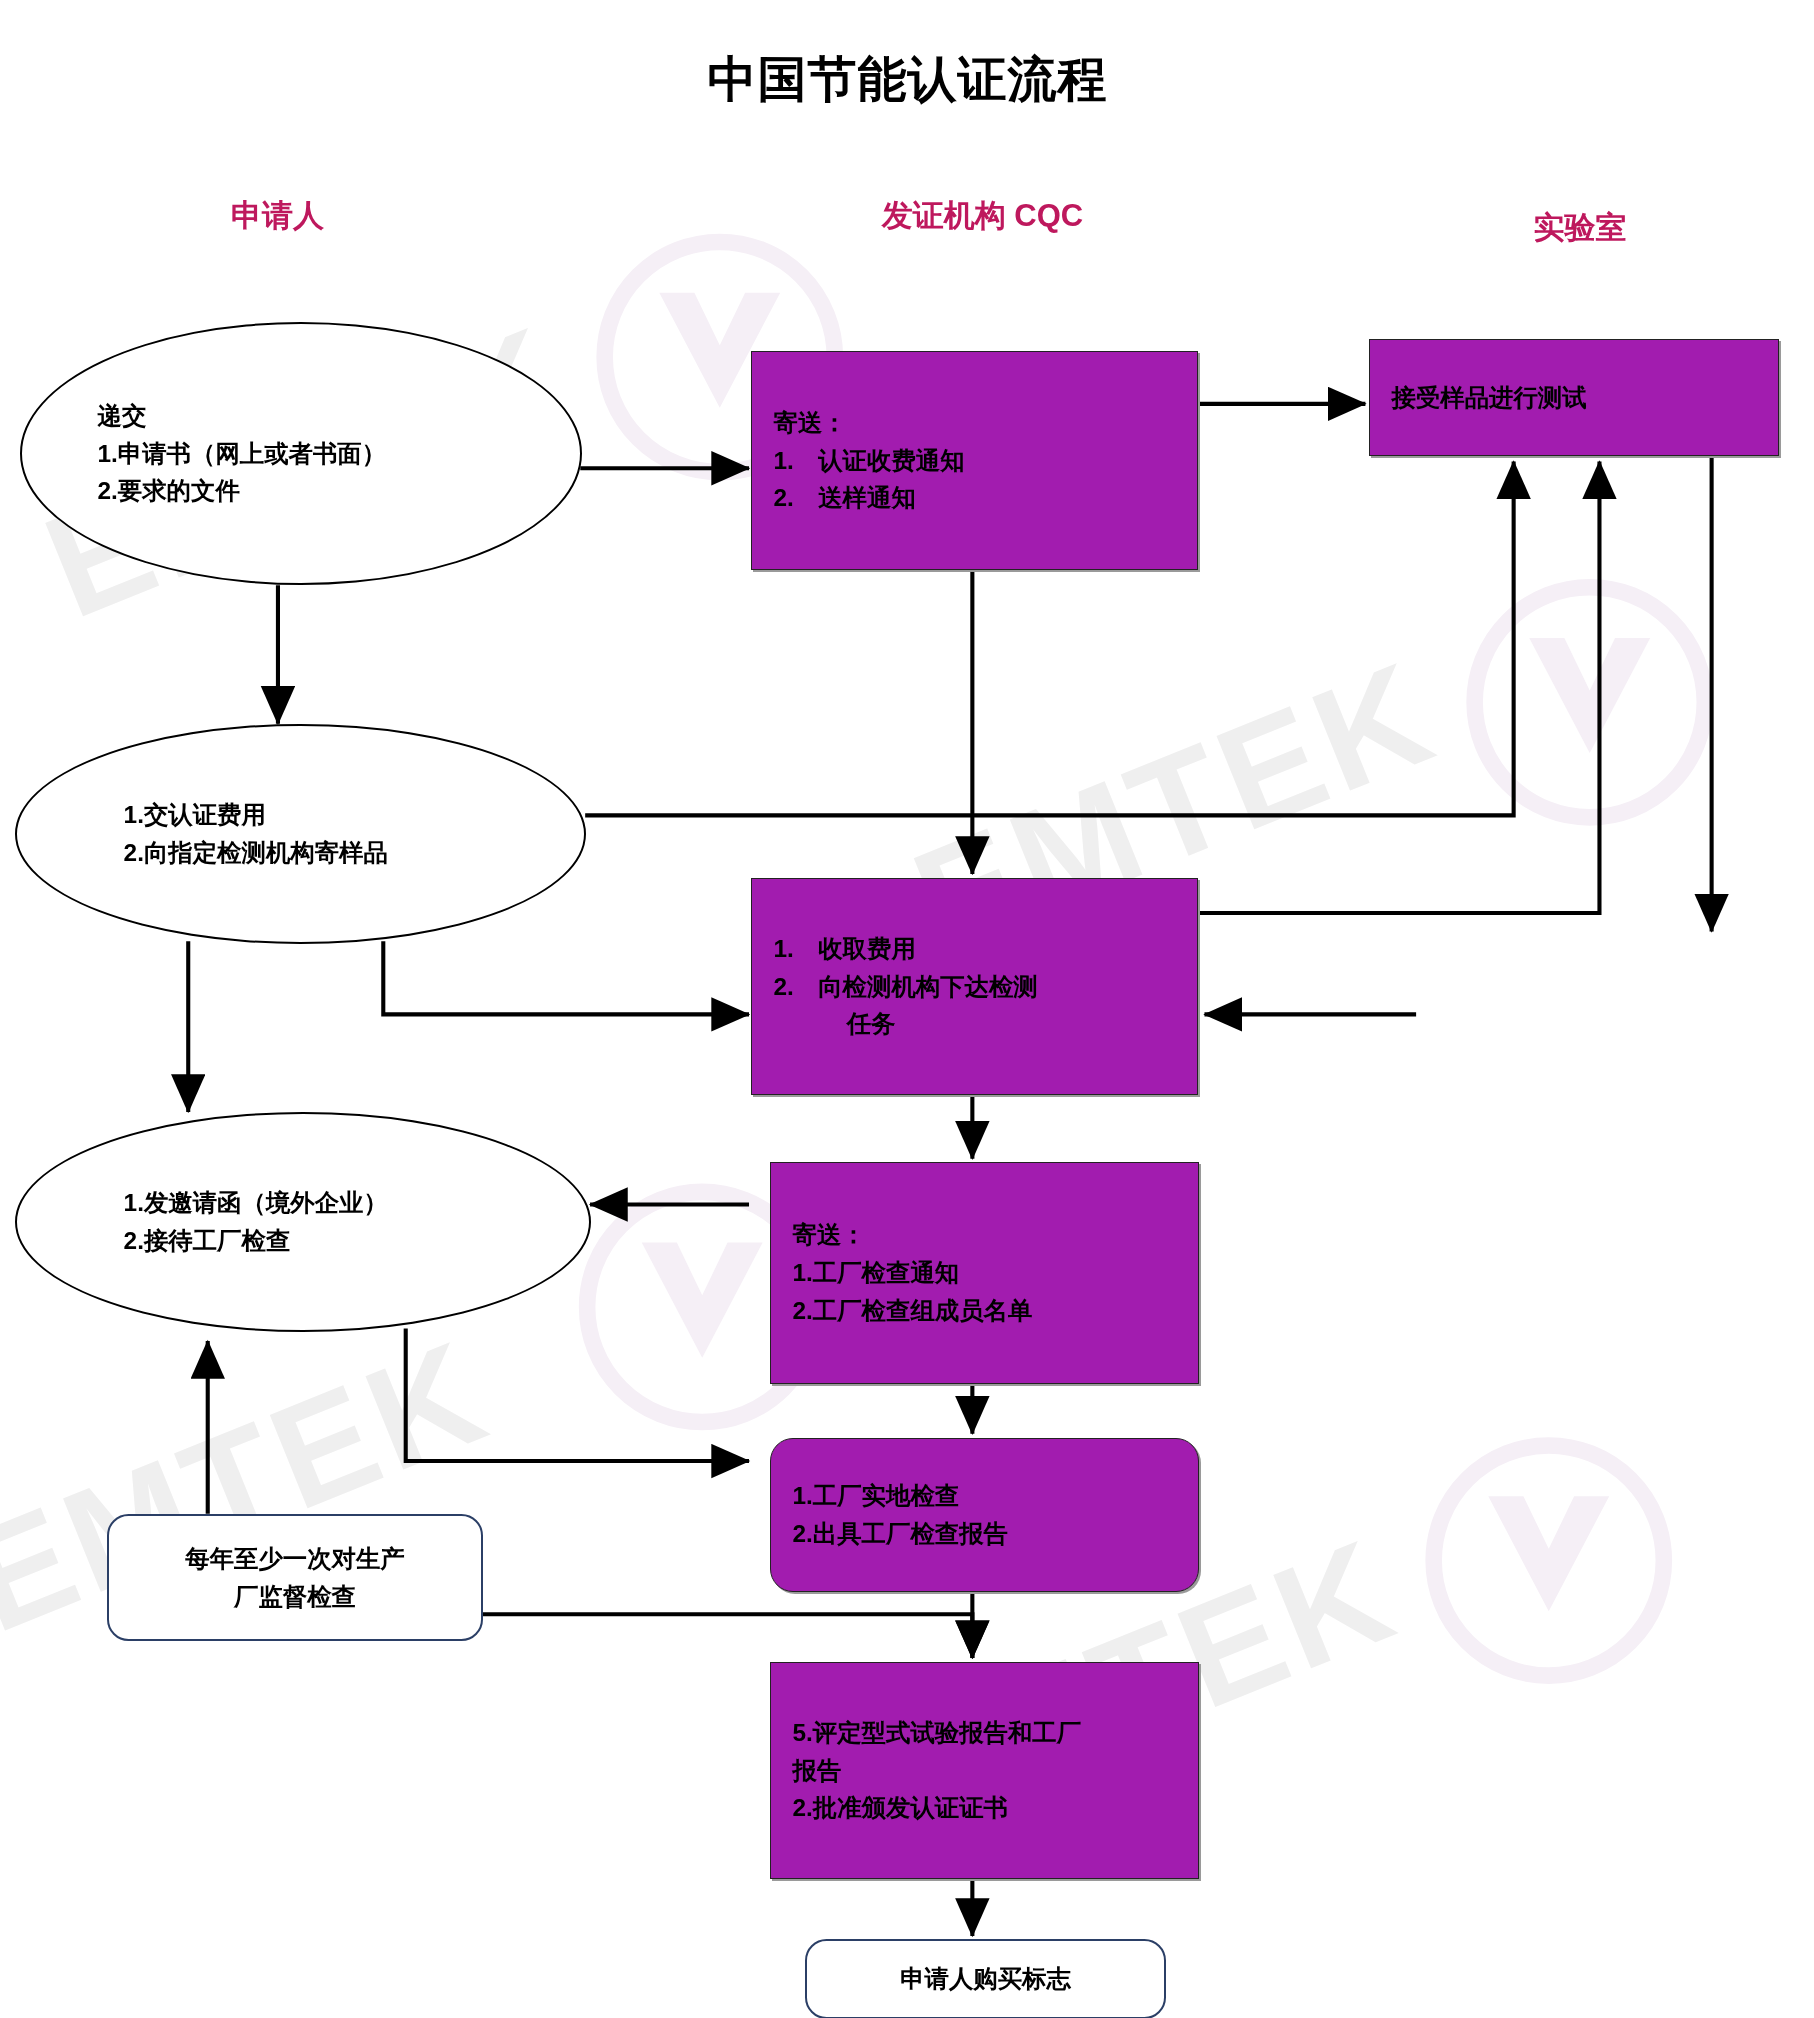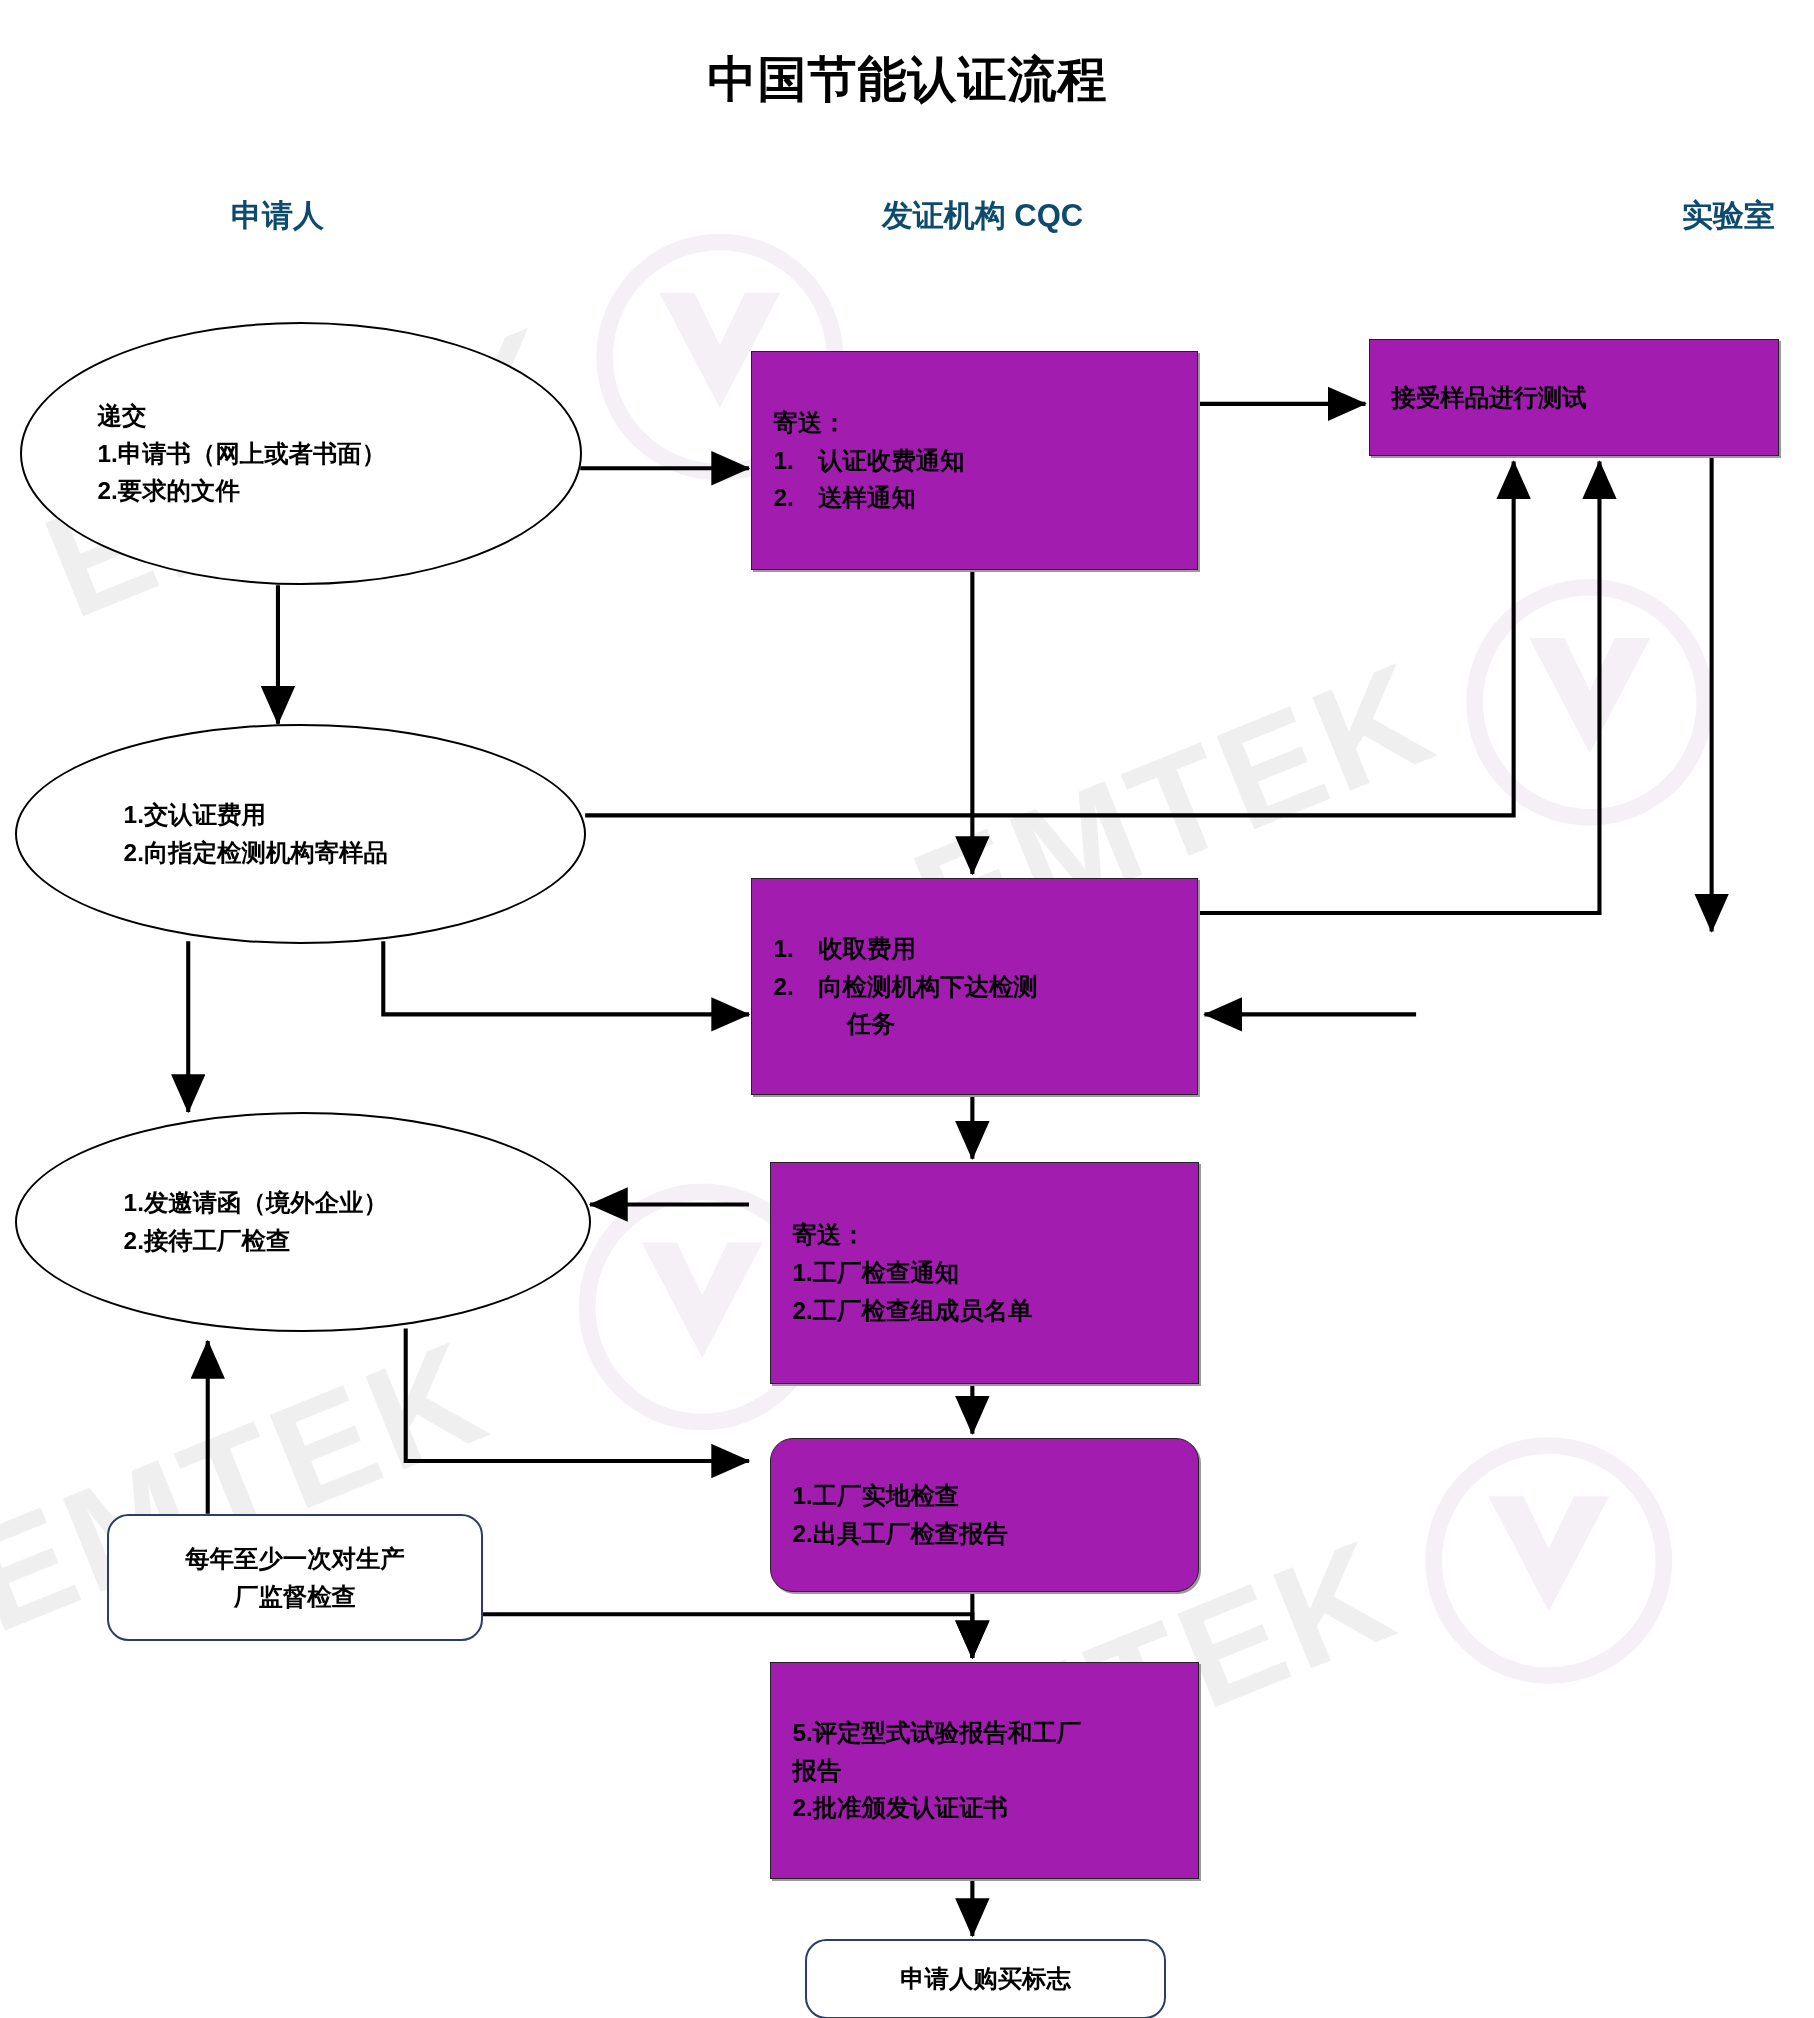--- a/index.html
+++ b/index.html
@@ -38,21 +38,21 @@
     text-align: center;
     font-size: 49px;
     font-weight: bold;
     color: #000000;
     letter-spacing: 1px;
   }
   .col-header {
     position: absolute;
     font-size: 31px;
     font-weight: bold;
-    color: #0c4a6e;
+    color: #be185d;
     text-align: center;
     white-space: nowrap;
   }
   .node {
     position: absolute;
     box-sizing: border-box;
     display: flex;
     flex-direction: column;
     justify-content: center;
     color: #000000;
@@ -175,21 +175,21 @@
       <path d="M 493 1655 L 997 1655 L 997 1700"></path>
 
       <path d="M 997 1925 L 997 1985"></path>
     </g>
   </svg>
 
   <div class="page-title">中国节能认证流程</div>
 
   <div class="col-header" style="left:107px; top:195px; width:341px;">申请人</div>
   <div class="col-header" style="left:768px; top:195px; width:429px;">发证机构 CQC</div>
-  <div class="col-header" style="left:1385px; top:195px; width:390px;text-align:right;">实验室</div>
+  <div class="col-header" style="left:1385px; top:207px; width:390px;">实验室</div>
 
   <div class="node ellipse" style="left:19.5px; top:322px; width:562px; height:263px;">
     <div class="inner">
       <div class="line">递交</div>
       <div class="line">1.申请书（网上或者书面）</div>
       <div class="line">2.要求的文件</div>
     </div>
   </div>
 
   <div class="node box" style="left:751px; top:351px; width:447px; height:219px;">

